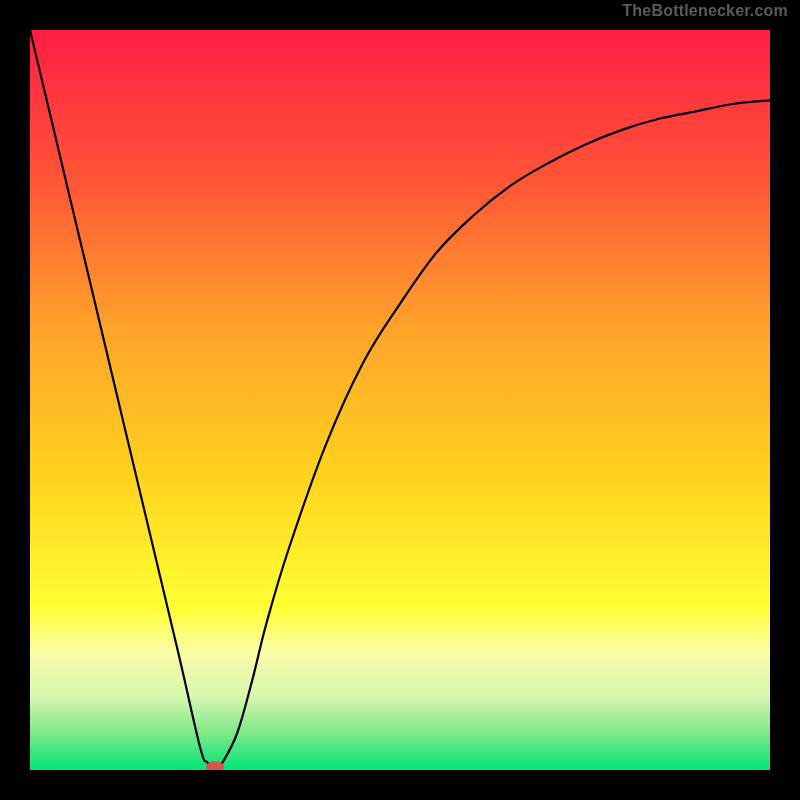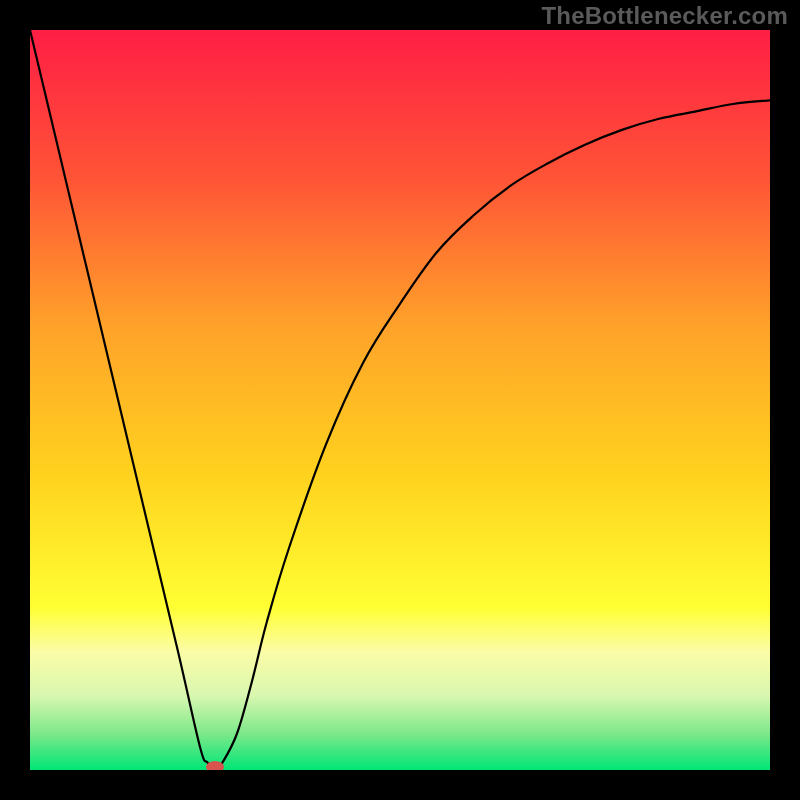--- a/index.html
+++ b/index.html
@@ -15,21 +15,21 @@
     position: relative;
     width: 800px;
     height: 800px;
     background: #000;
   }
   .attribution {
     position: absolute;
     top: 2px;
     right: 12px;
     color: #5a5a5a;
-    font-size: 24px;
+    font-size: 16px;
     font-weight: 600;
     letter-spacing: 0.2px;
   }
   .plot-wrap {
     position: absolute;
     left: 30px;
     top: 30px;
     width: 740px;
     height: 740px;
   }

